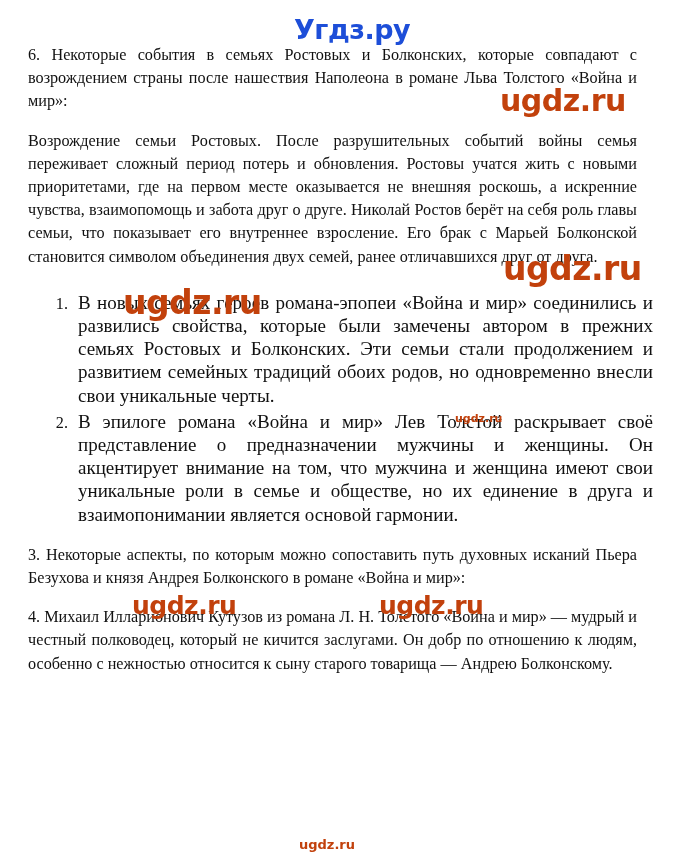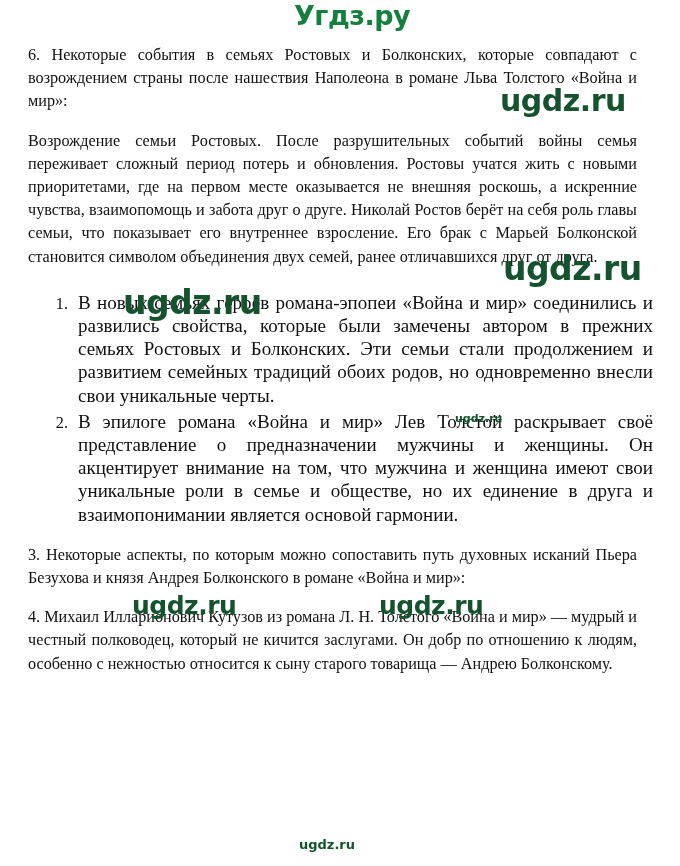--- a/index.html
+++ b/index.html
@@ -18,26 +18,26 @@
     height: 866px;
     overflow: hidden;
     background: #ffffff;
     margin: 0 auto;
   }
 
   
   .site-logo {
     position: absolute;
     left: 294px;
-    top: 2px;
+    top: 16px;
     font-family: "DejaVu Sans", "Liberation Sans", sans-serif;
     font-weight: bold;
     font-size: 27px;
     letter-spacing: -0.5px;
-    color: #15803d;
+    color: #1d4ed8;
     line-height: 1;
   }
 
   
   .doc {
     position: absolute;
     left: 28px;
     top: 44px;
     width: 625px;
   }
@@ -66,21 +66,21 @@
     margin: 0 0 3px 0;
     padding-left: 6px;
   }
   ol.answers > li::marker { font-size: 16.2px; }
 
   
   .wm {
     position: absolute;
     font-family: "DejaVu Sans", "Liberation Sans", sans-serif;
     font-weight: bold;
-    color: #14532d;
+    color: #c2410c;
     line-height: 1;
     white-space: nowrap;
     pointer-events: none;
     letter-spacing: -0.5px;
   }
   .wm-xl  { font-size: 33px; }
   .wm-lg  { font-size: 30px; }
   .wm-md  { font-size: 25px; }
   .wm-sm  { font-size: 13px; letter-spacing: 0; }
   .wm-xs  { font-size: 11px; letter-spacing: 0; }

